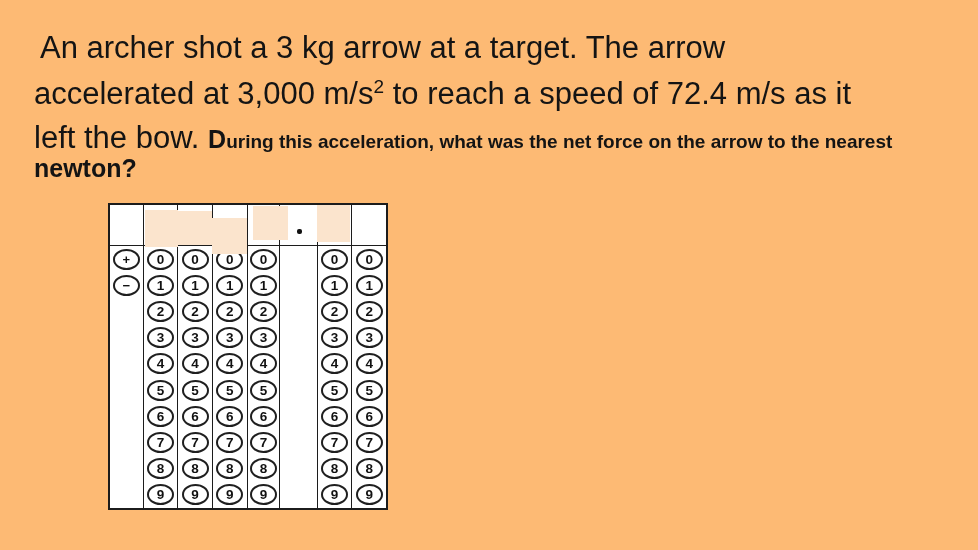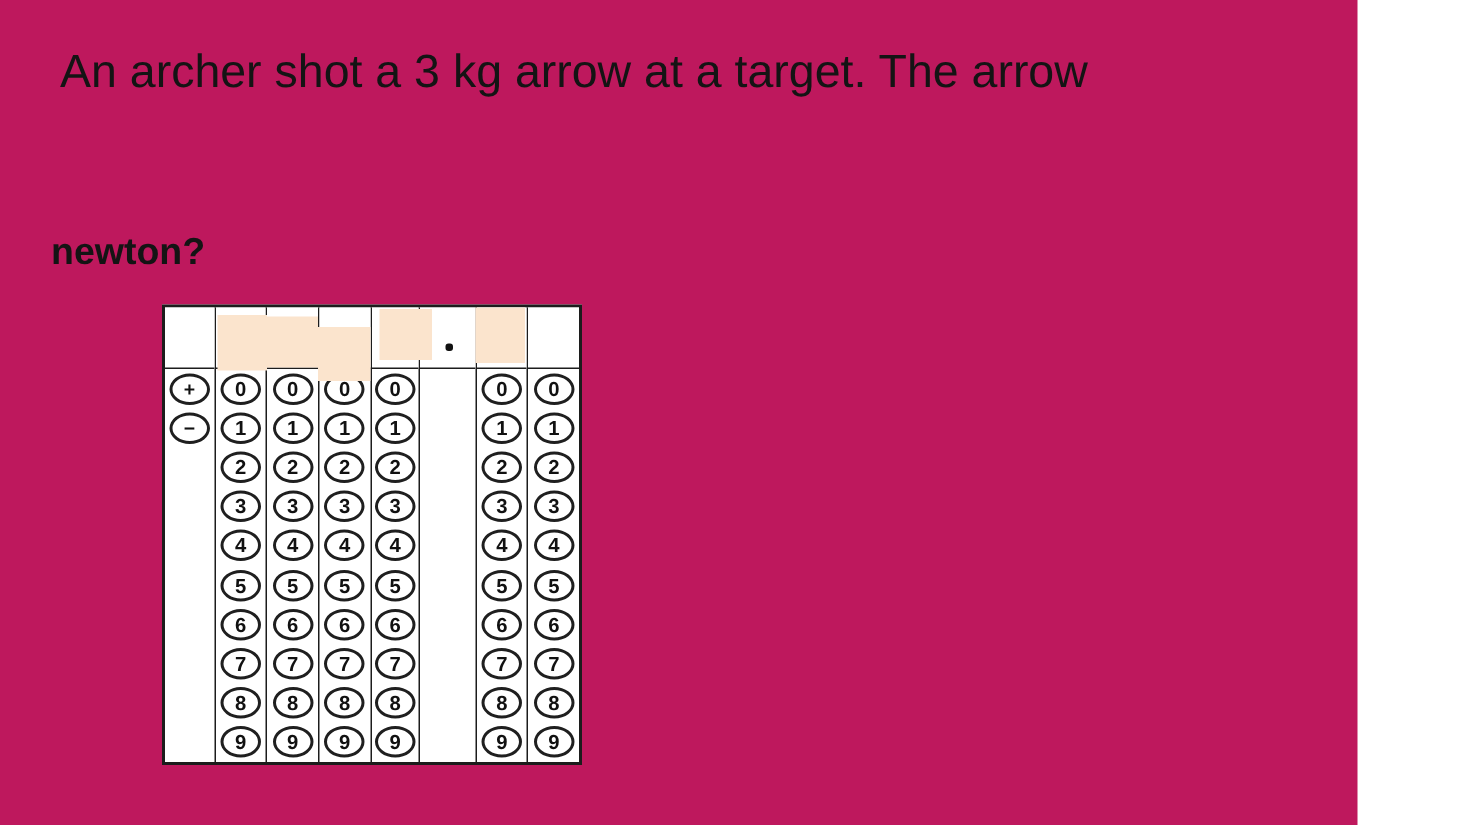--- a/index.html
+++ b/index.html
@@ -1,16 +1,16 @@
 <!DOCTYPE html>
 <html><head>
 <meta charset="utf-8">
 <style>
   html,body { margin:0; padding:0; background:#fff; }
-  .page { position:relative; width:905px; height:550px; background:#be185d;
+  .page { position:relative; width:978px; height:550px; background:#fdba74;
           font-family:"Liberation Sans", sans-serif; overflow:hidden; color:#161616; }
 
   
   .qline { position:absolute; white-space:nowrap; line-height:1; color:#141414; }
   .l1 { left:40px; top:32px;  font-size:31px; }
   .l2 { left:34px; top:77px;  font-size:31px; }
   .l3 { left:34px; top:122px; font-size:31px; }
   .l4 { left:34px; top:156px; font-size:25px; font-weight:700; }
   .sup { font-size:19px; vertical-align:super; }
   .bold-initial { font-weight:700; font-size:25px; }
@@ -41,21 +41,23 @@
   .dot { position:absolute; left:187px; top:24px; width:5px; height:5px;
          background:#111; border-radius:2px; z-index:2; }
 </style>
 </head>
 <body>
 
 <div class="page">
 
   <div class="qline l1">An archer shot a 3 kg arrow at a target. The arrow</div>
 
-
+  <div class="qline l2"><span>accelerated at 3,000 m/s</span><sup class="sup">2</sup><span> to reach a speed of 72.4 m/s as it</span></div>
+
+  <div class="qline l3"><span>left the bow. </span><span class="bold-initial">D</span><span class="bold-text">uring this acceleration, what was the net force on the arrow to the nearest</span></div>
 
   <div class="qline l4">newton?</div>
 
   <div class="grid">
 
     <div class="hbox hbox-a" style="background: rgb(251, 228, 205);"></div>
     <div class="hbox hbox-b" style="background: rgb(251, 228, 205);"></div>
     <div class="hbox hbox-c" style="background: rgb(251, 228, 205);"></div>
     <div class="hbox hbox-d" style="background: rgb(251, 228, 205);"></div>
     <div class="hbox hbox-e" style="background: rgb(251, 228, 205);"></div>

